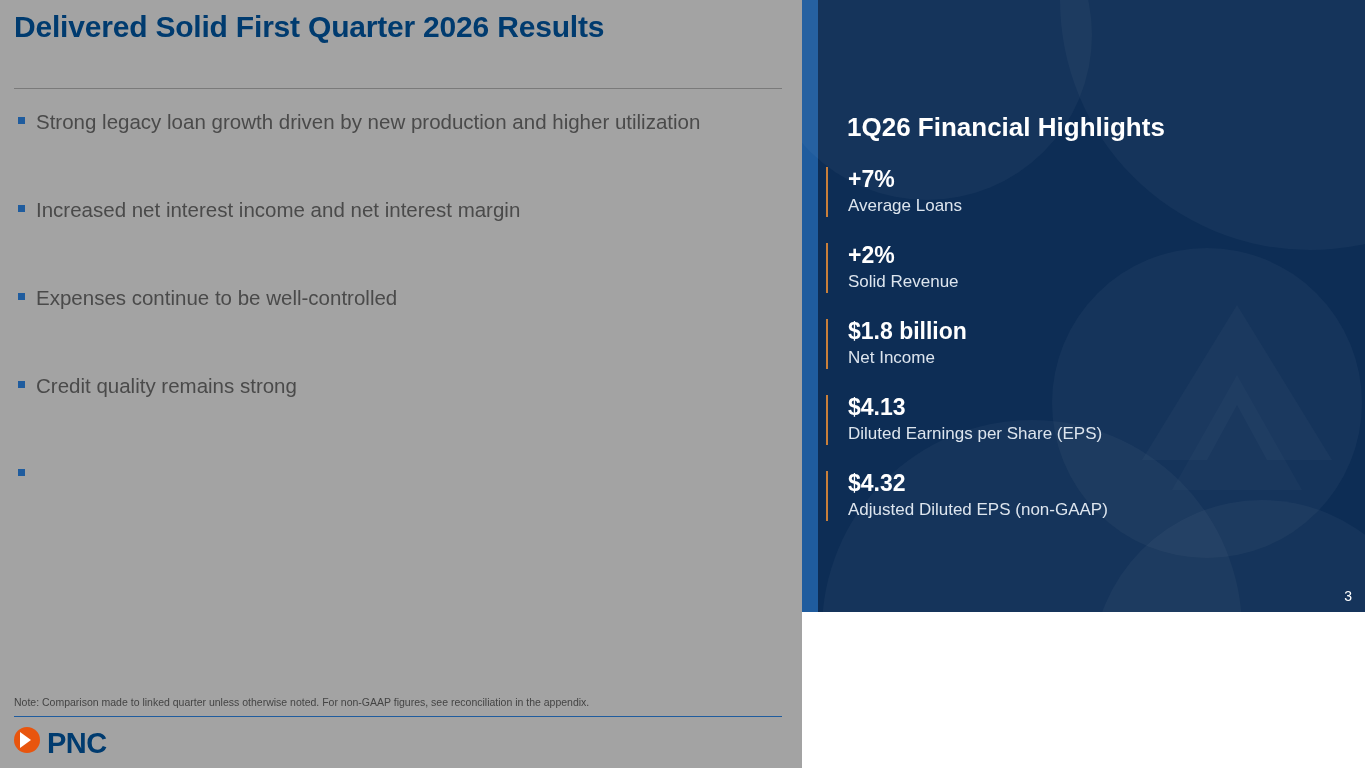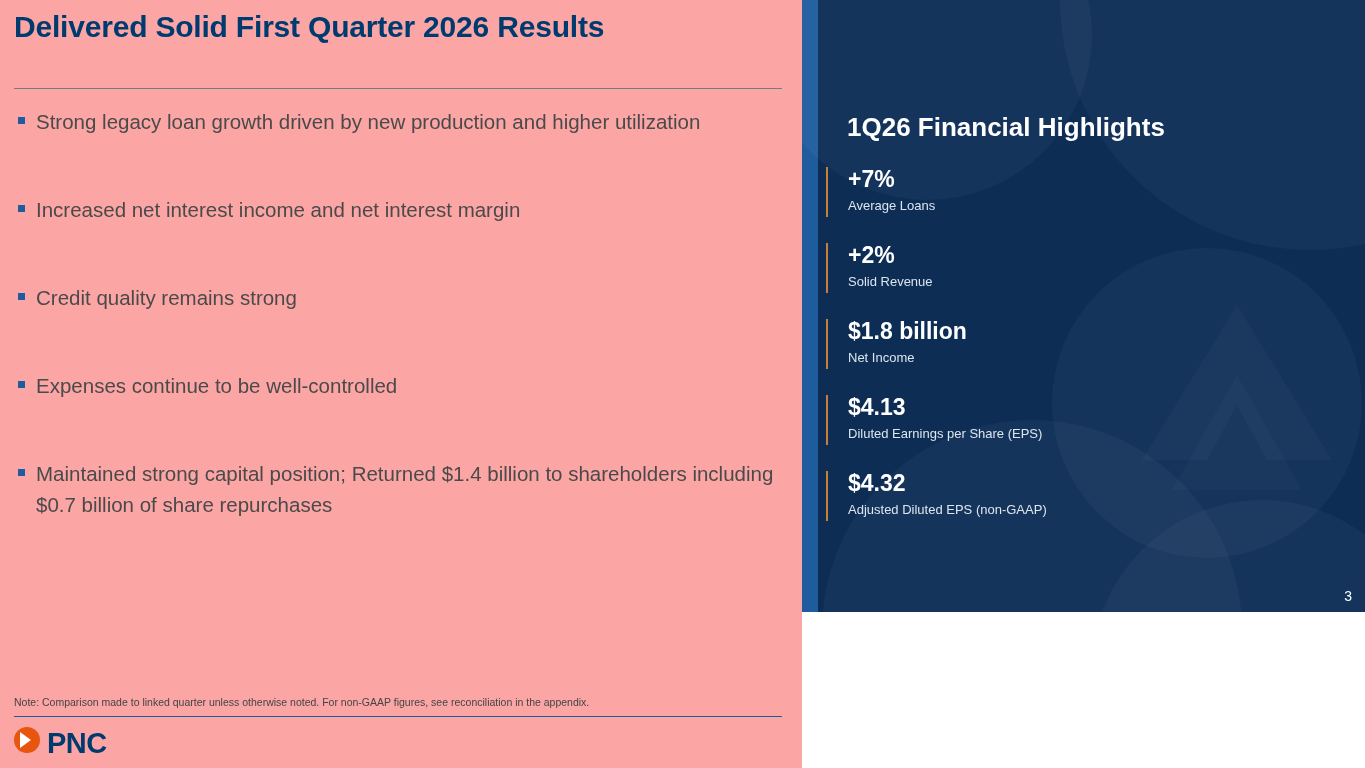--- a/index.html
+++ b/index.html
@@ -21,21 +21,21 @@
     overflow: hidden;
   }
 
   
   .left-panel {
     position: absolute;
     left: 0;
     top: 0;
     width: 802px;
     height: 768px;
-    background: #fca5a5;
+    background: #a3a3a3;
   }
   .slide-title {
     position: absolute;
     left: 14px;
     top: 8px;
     width: 760px;
     font-size: 30px;
     font-weight: bold;
     color: #003b6f;
     letter-spacing: -0.2px;
@@ -189,21 +189,21 @@
     width: 2px;
     background: #c97f3a;
   }
   .metric .value {
     font-size: 23px;
     font-weight: bold;
     color: #ffffff;
     line-height: 28px;
   }
   .metric .label {
-    font-size: 13px;
+    font-size: 17px;
     color: #dde5ee;
     line-height: 26px;
   }
 
   .page-number {
     position: absolute;
     right: 13px;
     bottom: 8px;
     font-size: 14px;
     color: #ffffff;
@@ -223,29 +223,28 @@
       <div class="bullet">
         <span class="mark"></span>
         <span>Strong legacy loan growth driven by new production and higher utilization</span>
       </div>
       <div class="bullet">
         <span class="mark"></span>
         <span>Increased net interest income and net interest margin</span>
       </div>
       <div class="bullet">
         <span class="mark"></span>
+        <span>Expenses continue to be well-controlled</span>
+      </div>
+      <div class="bullet">
+        <span class="mark"></span>
         <span>Credit quality remains strong</span>
       </div>
       <div class="bullet">
         <span class="mark"></span>
-        <span>Expenses continue to be well-controlled</span>
-      </div>
-      <div class="bullet">
-        <span class="mark"></span>
-        <span>Maintained strong capital position; Returned $1.4 billion to shareholders including $0.7 billion of share repurchases</span>
       </div>
     </div>
 
     <div class="footnote">Note: Comparison made to linked quarter unless otherwise noted. For non-GAAP figures, see reconciliation in the appendix.</div>
     <div class="footer-rule"></div>
 
     <div class="logo">
       <span class="logo-mark"></span>
       <span class="logo-text">PNC</span>
     </div>

